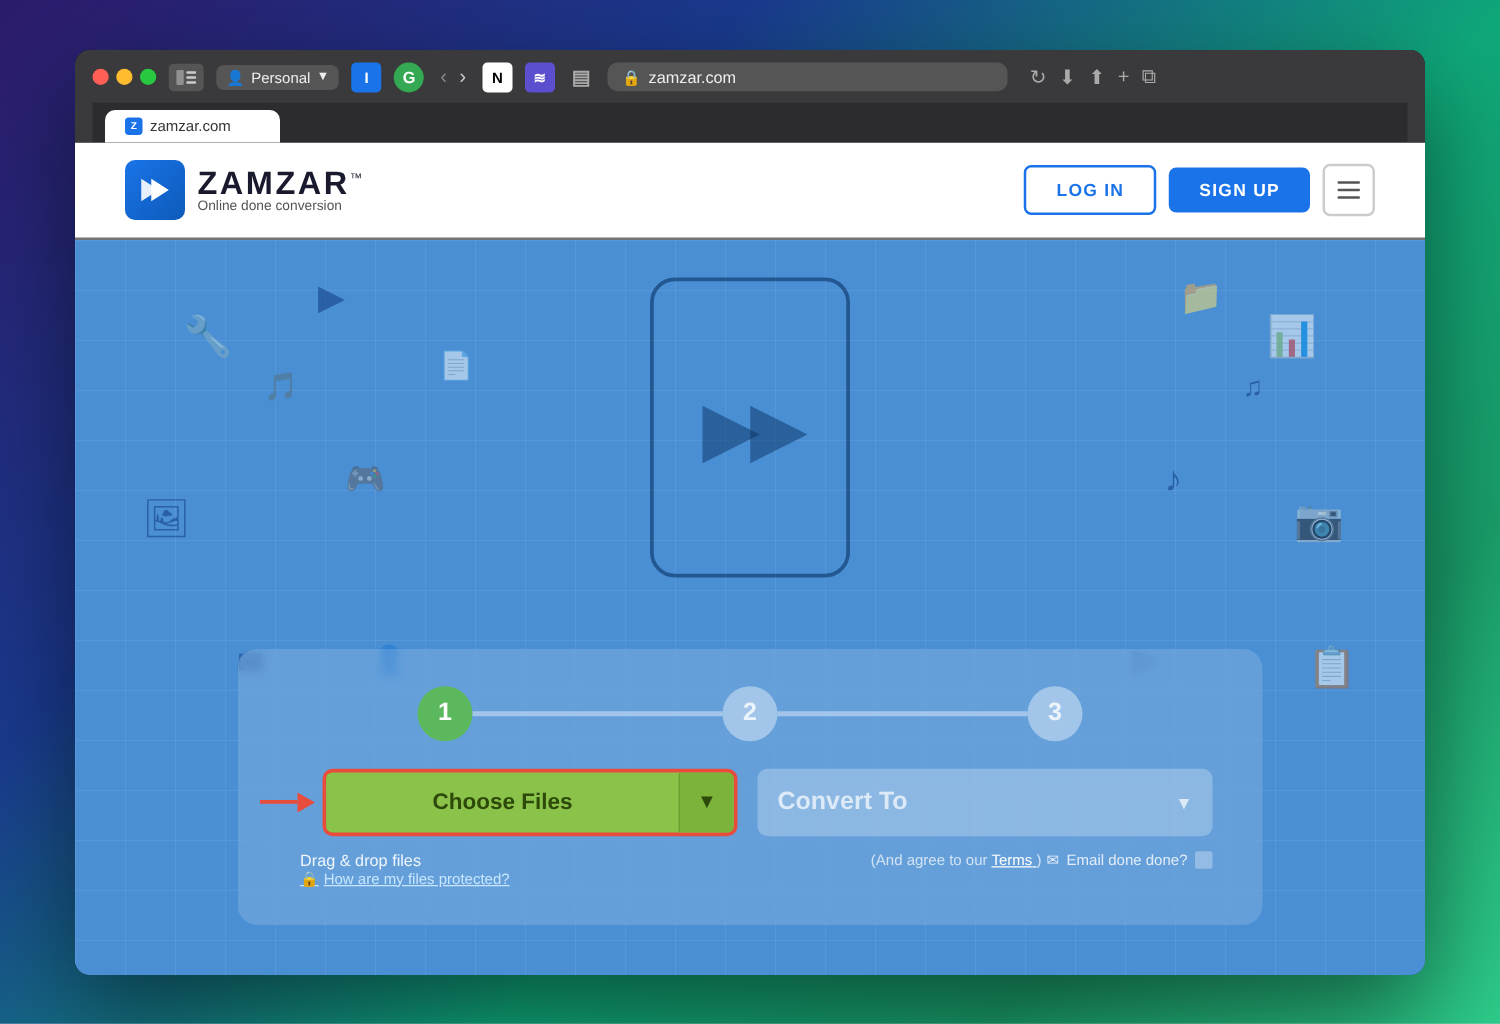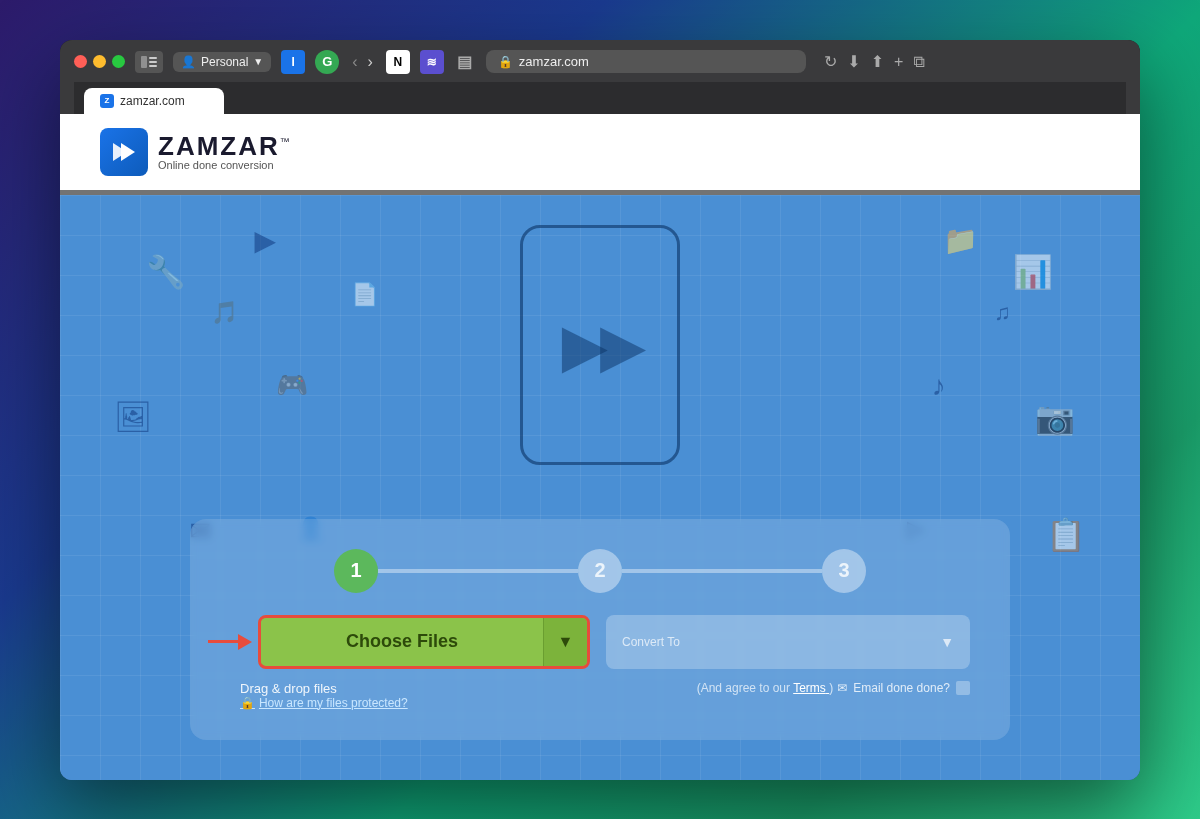--- a/index.html
+++ b/index.html
@@ -167,21 +167,21 @@
     }
 
     
     .site-header {
       background: #fff;
       padding: 14px 40px;
       display: flex;
       align-items: center;
       justify-content: space-between;
       flex-shrink: 0;
-      border-bottom: 5px solid #737373;
+      border-bottom: 2px solid #737373;
     }
 
     .logo-area {
       display: flex;
       align-items: center;
       gap: 10px;
     }
 
     .logo-icon {
       width: 48px; height: 48px;
@@ -435,22 +435,22 @@
       background: rgba(255,255,255,0.25);
       border: none;
       border-radius: 8px;
       padding: 0 16px;
       cursor: pointer;
       justify-content: space-between;
     }
 
     .convert-to-text {
       color: rgba(255,255,255,0.7);
-      font-size: 12px;
-      font-weight: 400;
+      font-size: 20px;
+      font-weight: 700;
     }
 
     .convert-to-arrow {
       color: rgba(255,255,255,0.7);
       font-size: 14px;
     }
 
     .convert-now-btn {
       flex: 1.2;
       height: 54px;
@@ -593,20 +593,29 @@
           </svg>
         </div>
         <div class="logo-text-area">
           <div class="logo-name">
             <span>ZAMZAR</span><sup>™</sup>
           </div>
           <div class="logo-tagline">Online done conversion</div>
         </div>
       </div>
 
+      <div class="header-actions">
+        <button class="btn-login">LOG IN</button>
+        <button class="btn-signup">SIGN UP</button>
+        <button class="btn-menu">
+          <div class="menu-bar"></div>
+          <div class="menu-bar"></div>
+          <div class="menu-bar"></div>
+        </button>
+      </div>
     </div>
 
     <div class="hero-section">
 
       <div class="deco-icons">
         <span class="deco-icon" style="left:8%;top:10%;font-size:32px;">🔧</span>
         <span class="deco-icon" style="left:18%;top:5%;font-size:28px;">▶</span>
         <span class="deco-icon" style="left:5%;top:35%;font-size:30px;">🖼</span>
         <span class="deco-icon" style="left:12%;top:55%;font-size:26px;">✉</span>
         <span class="deco-icon" style="left:20%;top:30%;font-size:26px;">🎮</span>

